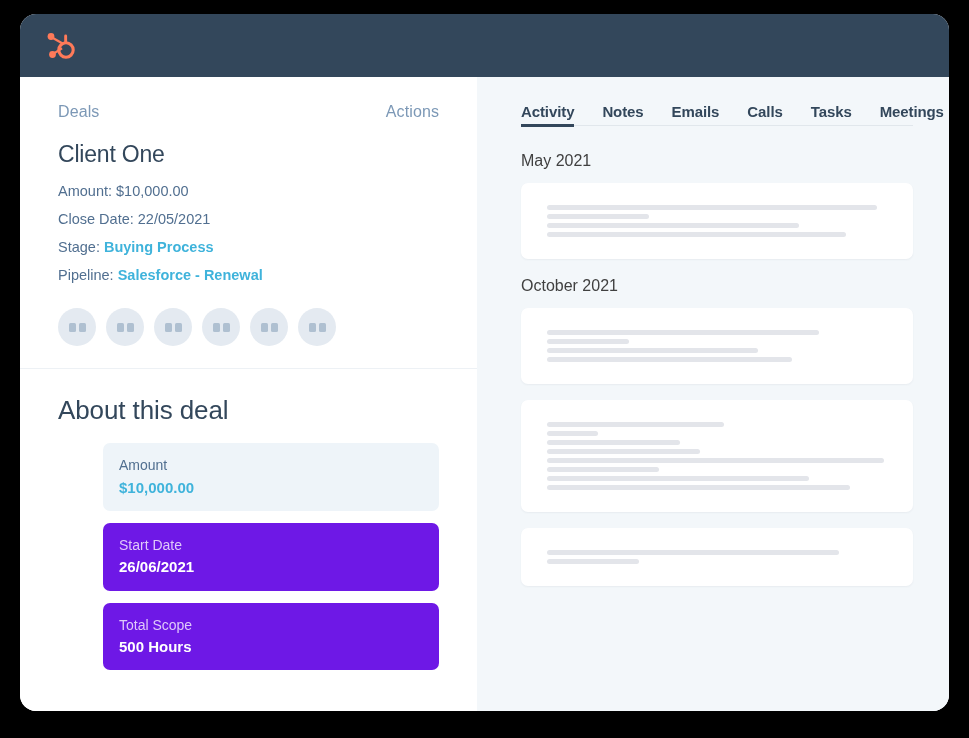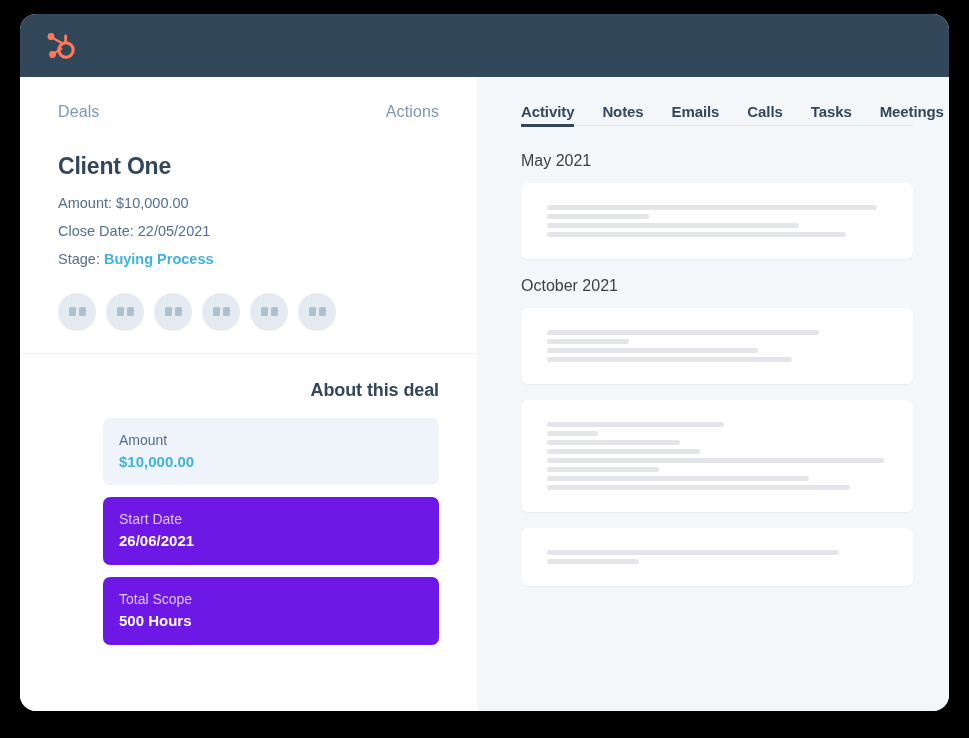--- a/index.html
+++ b/index.html
@@ -52,31 +52,31 @@
 
   .deal-header {
     padding: 26px 38px 22px 38px;
     border-bottom: 1px solid #EDF1F5;
   }
 
   .crumb-row {
     display: flex;
     justify-content: space-between;
     align-items: center;
-    margin-bottom: 32px;
+    margin-bottom: 20px;
   }
   .crumb-link {
     font-size: 16px;
     color: #7C98B6;
     letter-spacing: 0.1px;
   }
 
   .deal-title {
     font-size: 23px;
-    font-weight: bold;
+    font-weight: normal;
     color: #33475B;
     letter-spacing: -0.2px;
     margin-bottom: 14px;
   }
 
   .meta-line {
     font-size: 14.5px;
     color: #516F90;
     margin-bottom: 9px;
     line-height: 1.3;
@@ -107,26 +107,25 @@
   .circle-btn span {
     display: block;
     width: 7px;
     height: 9px;
     border-radius: 1.5px;
     background: #AFC0D1;
   }
 
   .about-section { padding: 26px 38px 20px 38px; }
   .about-title {
-    font-size: 18px;
-    font-weight: bold;
+    font-size: 26px;
+    font-weight: normal;
     color: #33475B;
     margin-bottom: 17px;
     letter-spacing: -0.1px;
-    text-align: right;
   }
 
   .info-card {
     border-radius: 7px;
     padding: 13px 16px 14px 16px;
     margin-bottom: 12px;
     margin-left: 45px;
   }
   .info-card:last-child { margin-bottom: 0; }
   .info-card .card-label {
@@ -230,20 +229,24 @@
           <span>Amount:</span>
           <span>$10,000.00</span>
         </div>
         <div class="meta-line">
           <span>Close Date:</span>
           <span>22/05/2021</span>
         </div>
         <div class="meta-line">
           <span>Stage:</span>
           <span class="meta-value-link">Buying Process</span>
+        </div>
+        <div class="meta-line">
+          <span>Pipeline:</span>
+          <span class="meta-value-link">Salesforce - Renewal</span>
         </div>
 
         <div class="icon-row">
           <button class="circle-btn">
             <span></span>
             <span></span>
           </button>
           <button class="circle-btn">
             <span></span>
             <span></span>

